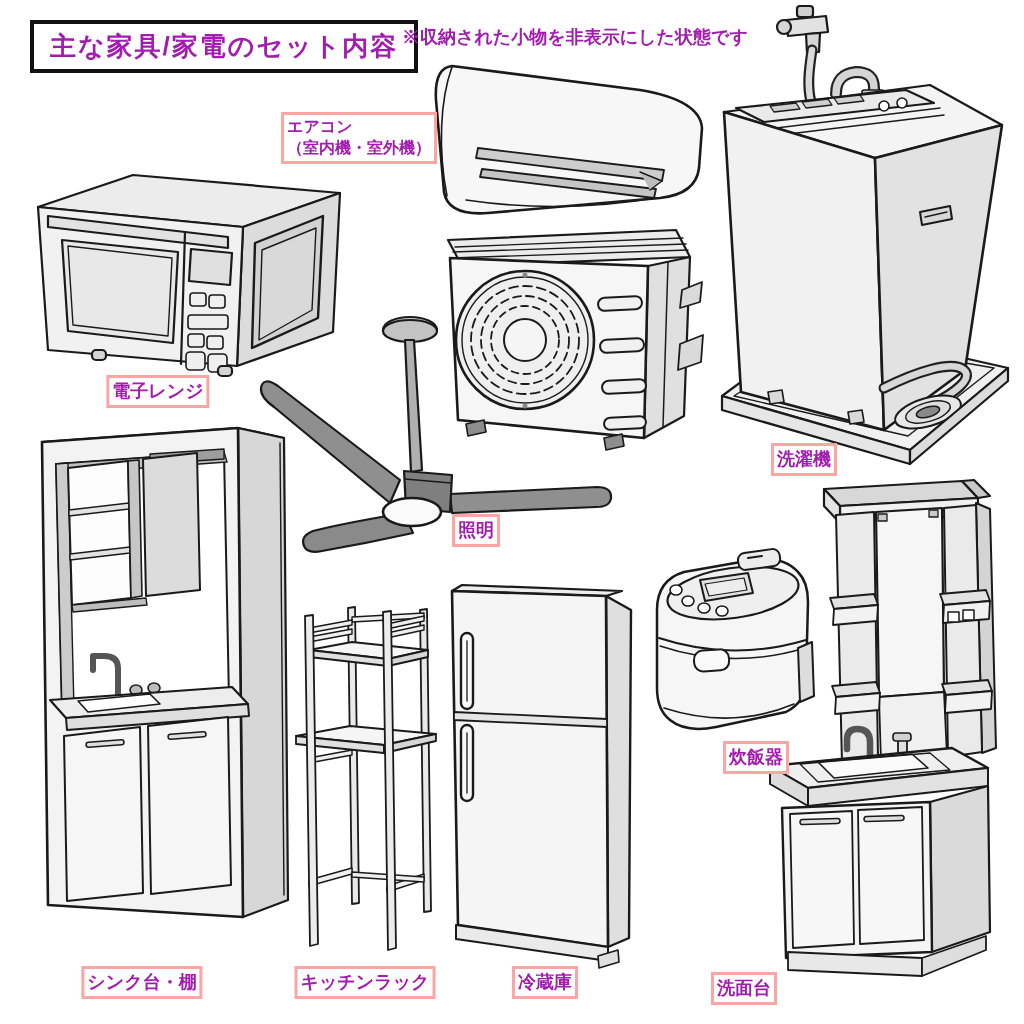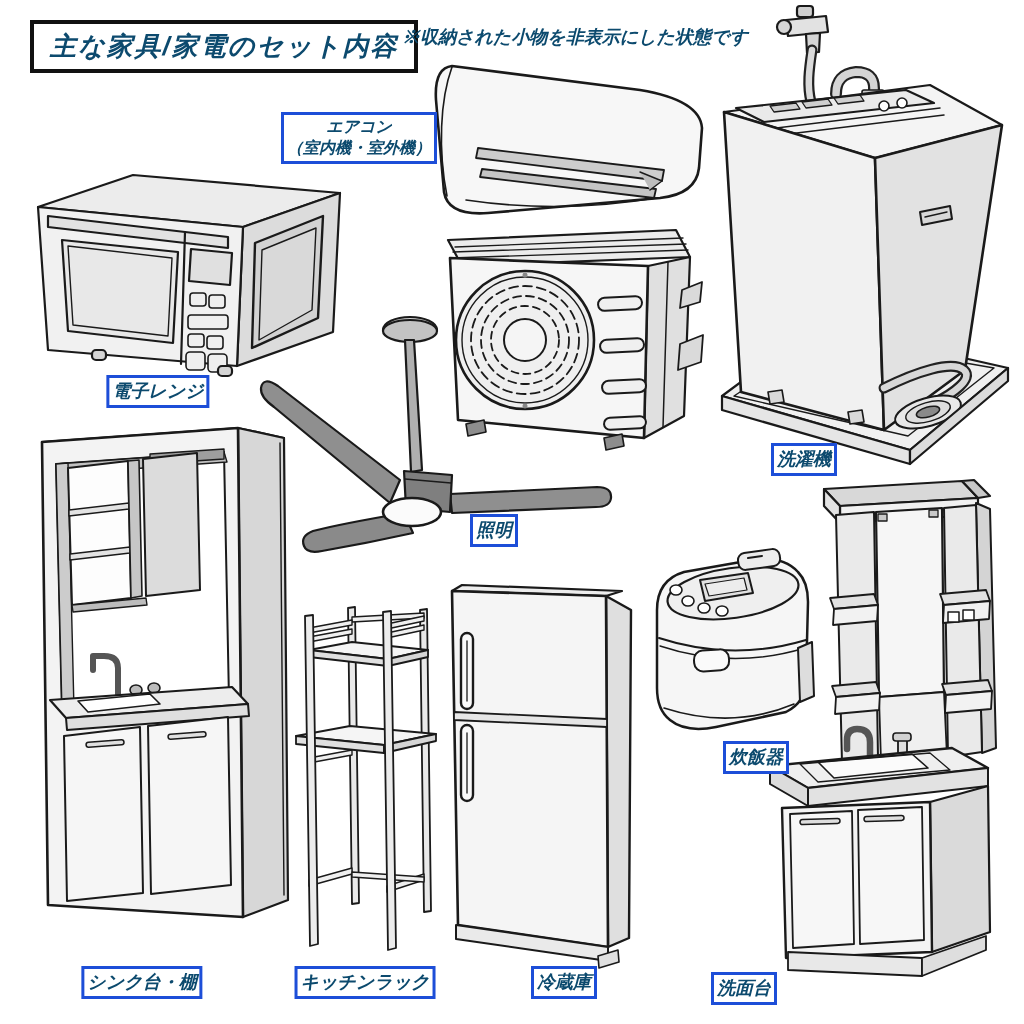--- a/index.html
+++ b/index.html
@@ -1,20 +1,20 @@
 <!DOCTYPE html>
 <html><head>
 <meta charset="utf-8">
 <style>
   html,body{margin:0;padding:0;background:#fff;}
   #canvas{position:relative;width:1024px;height:1024px;background:#fff;overflow:hidden;
-          font-family:"Liberation Sans",sans-serif;color:#0c4a6e;font-style:italic;}
+          font-family:"Liberation Sans",sans-serif;color:#a21caf;}
   svg{position:absolute;left:0;top:0;}
-  .tag{position:absolute;transform:translateX(-50%);background:#fff;border:3px solid #1d4ed8;
-       padding:2px 3px;font-weight:bold;font-size:18px;line-height:1.3;text-align:center;
+  .tag{position:absolute;transform:translateX(-50%);background:#fff;border:3px solid #fca5a5;
+       padding:2px 3px;font-weight:bold;font-size:18px;line-height:1.3;text-align:left;
        white-space:pre-line;z-index:5;}
   .title{position:absolute;left:30px;top:20px;background:#fff;border:4px solid #111;
          padding:5px 16px;font-weight:bold;font-size:26px;letter-spacing:2px;z-index:5;}
   .note{position:absolute;left:402px;top:25px;font-weight:bold;font-size:18px;z-index:5;}
 </style>
 </head>
 <body>
 
 <div id="canvas">
 
@@ -276,20 +276,20 @@
 </g>
 </svg>
 
 <div class="title">主な家具/家電のセット内容</div>
 <div class="note">※収納された小物を非表示にした状態です</div>
 
 <div class="tag" style="left:359px;top:112px;font-size:16px;">エアコン
 （室内機・室外機）</div>
 <div class="tag" style="left:146px;top:375px;margin-left:12px;">電子レンジ</div>
 <div class="tag" style="left:775px;top:443px;margin-left:29px;">洗濯機</div>
-<div class="tag" style="left:494px;top:514px;">照明</div>
+<div class="tag" style="left:476px;top:514px;">照明</div>
 <div class="tag" style="left:756px;top:741px;">炊飯器</div>
 <div class="tag" style="left:365px;top:966px;">キッチンラック</div>
 <div class="tag" style="left:142px;top:966px;">シンク台・棚</div>
-<div class="tag" style="left:564px;top:966px;">冷蔵庫</div>
+<div class="tag" style="left:545px;top:966px;">冷蔵庫</div>
 <div class="tag" style="left:744px;top:972px;">洗面台</div>
 
 </div>
 
 </body></html>

